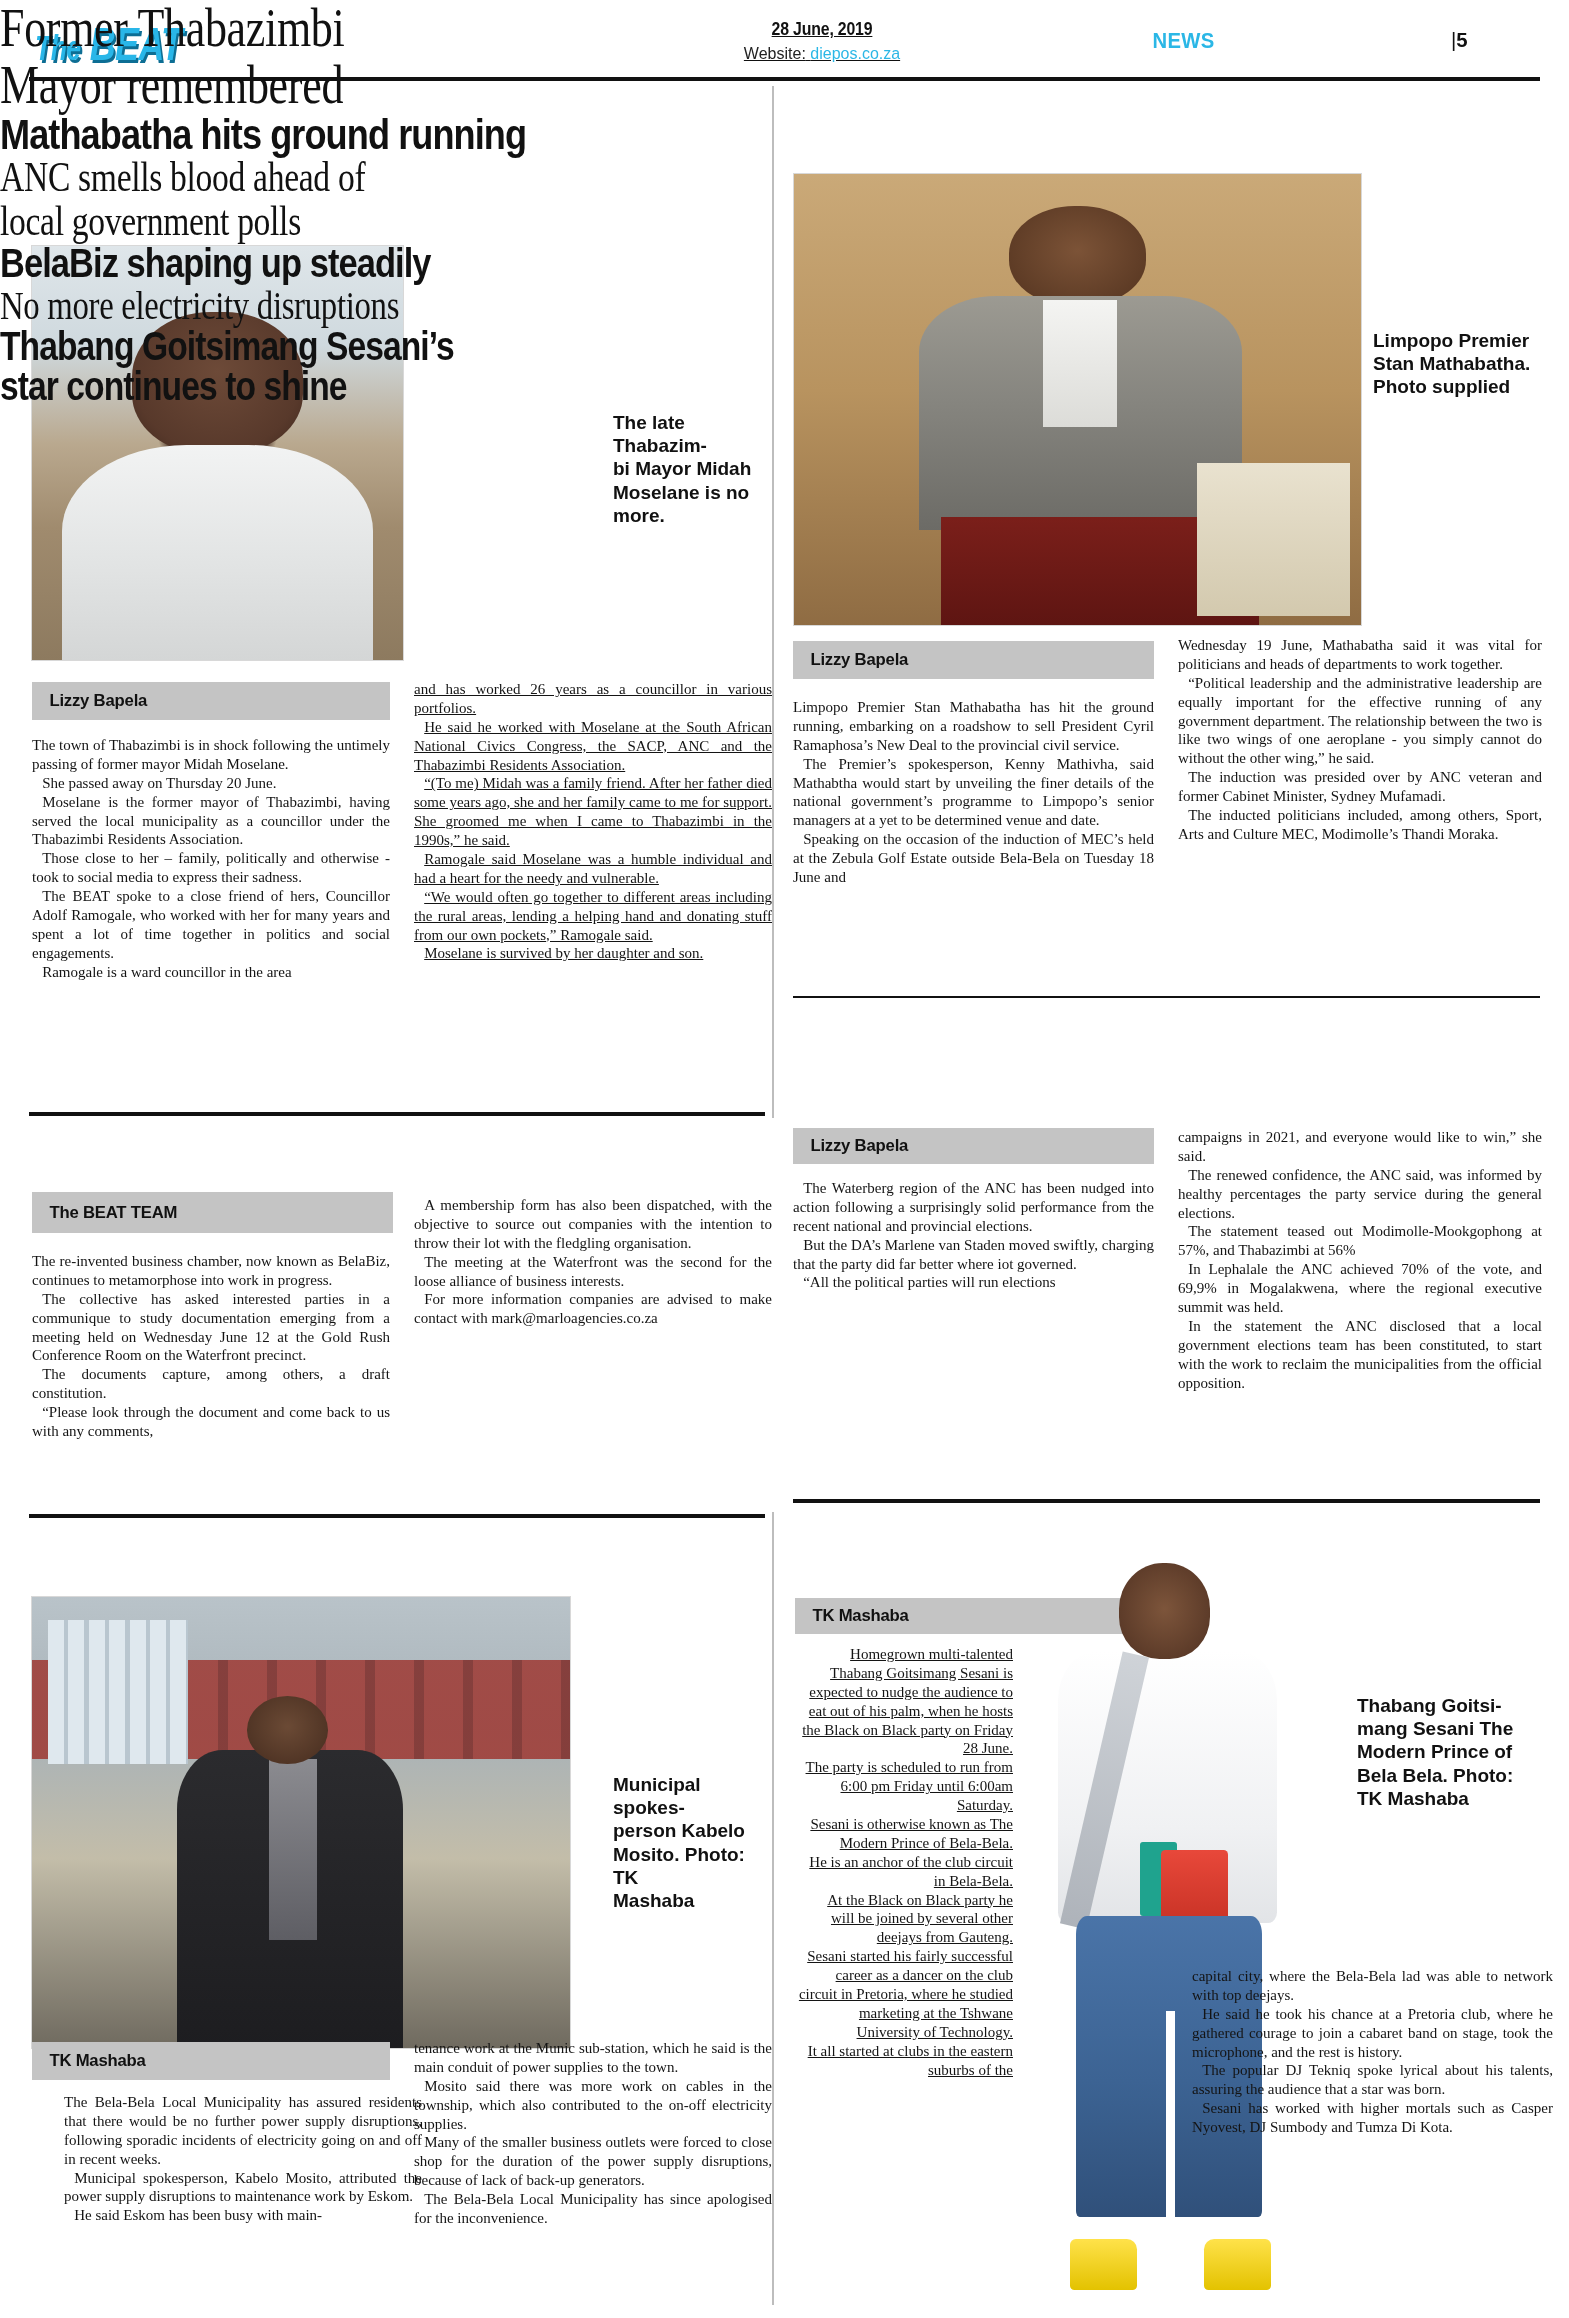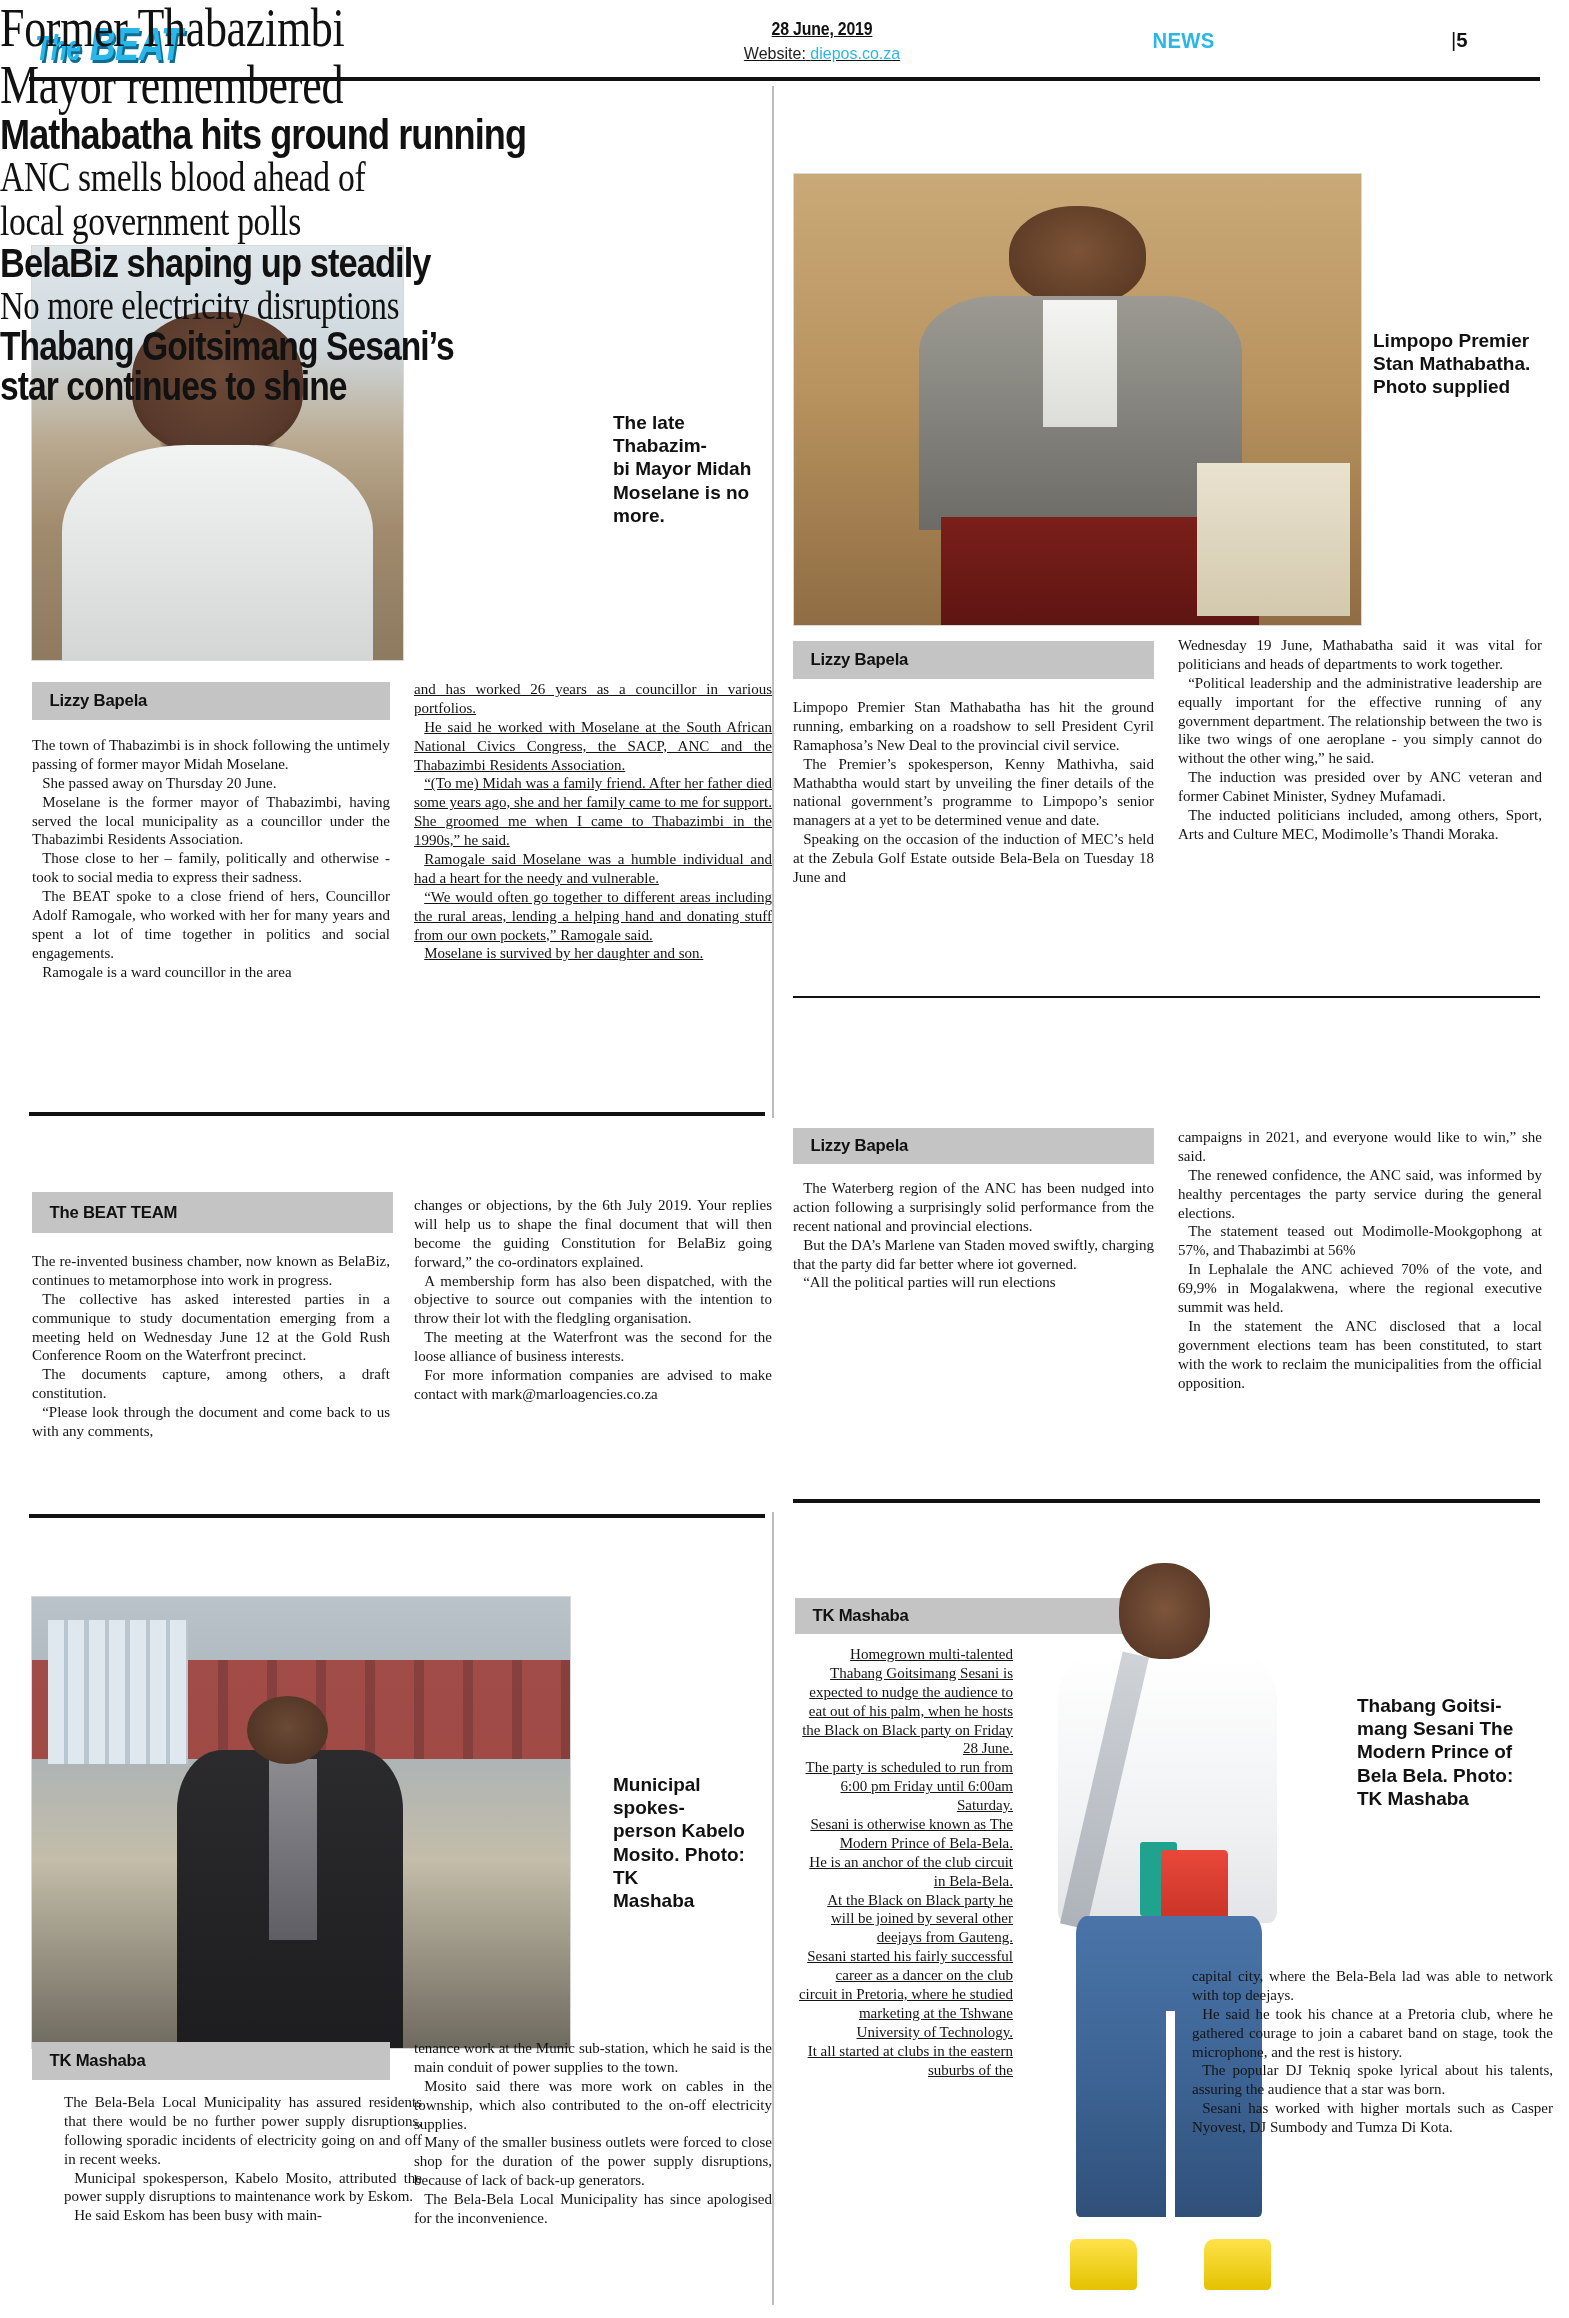--- a/index.html
+++ b/index.html
@@ -362,21 +362,20 @@
 <div class="byline" style="position:absolute; left:32px; top:1192px; width:361px; height:41px;">The BEAT TEAM</div>
 
 <div class="body-col" style="position:absolute; left:32px; top:1252px; width:358px; height:240px;">
   <p class="first">The re-invented business chamber, now known as BelaBiz, continues to metamorphose into work in progress.</p>
   <p>The collective has asked interested parties in a communique to study documentation emerging from a meeting held on Wednesday June 12 at the Gold Rush Conference Room on the Waterfront precinct.</p>
   <p>The documents capture, among others, a draft constitution.</p>
   <p>“Please look through the document and come back to us with any comments,</p>
 </div>
 
 <div class="body-col" style="position:absolute; left:414px; top:1196px; width:358px; height:305px;">
-  <p class="first">changes or objections, by the 6th July 2019. Your replies will help us to shape the final document that will then become the guiding Constitution for BelaBiz going forward,” the co-ordinators explained.</p>
   <p>A membership form has also been dispatched, with the objective to source out companies with the intention to throw their lot with the fledgling organisation.</p>
   <p>The meeting at the Waterfront was the second for the loose alliance of business interests.</p>
   <p>For more information companies are advised to make contact with mark@marloagencies.co.za</p>
 </div>
 
 <div class="hrule-thick" style="left:29px; top:1514px; width:736px;"></div>
 
 <div class="headline-serif" style="left:32px; top:1525px; width:938px; font-size:41px;">No more electricity disruptions</div>
 
 <div class="photo photo-mosito photo-frame" style="left:32px; top:1597px; width:538px; height:451px;">

